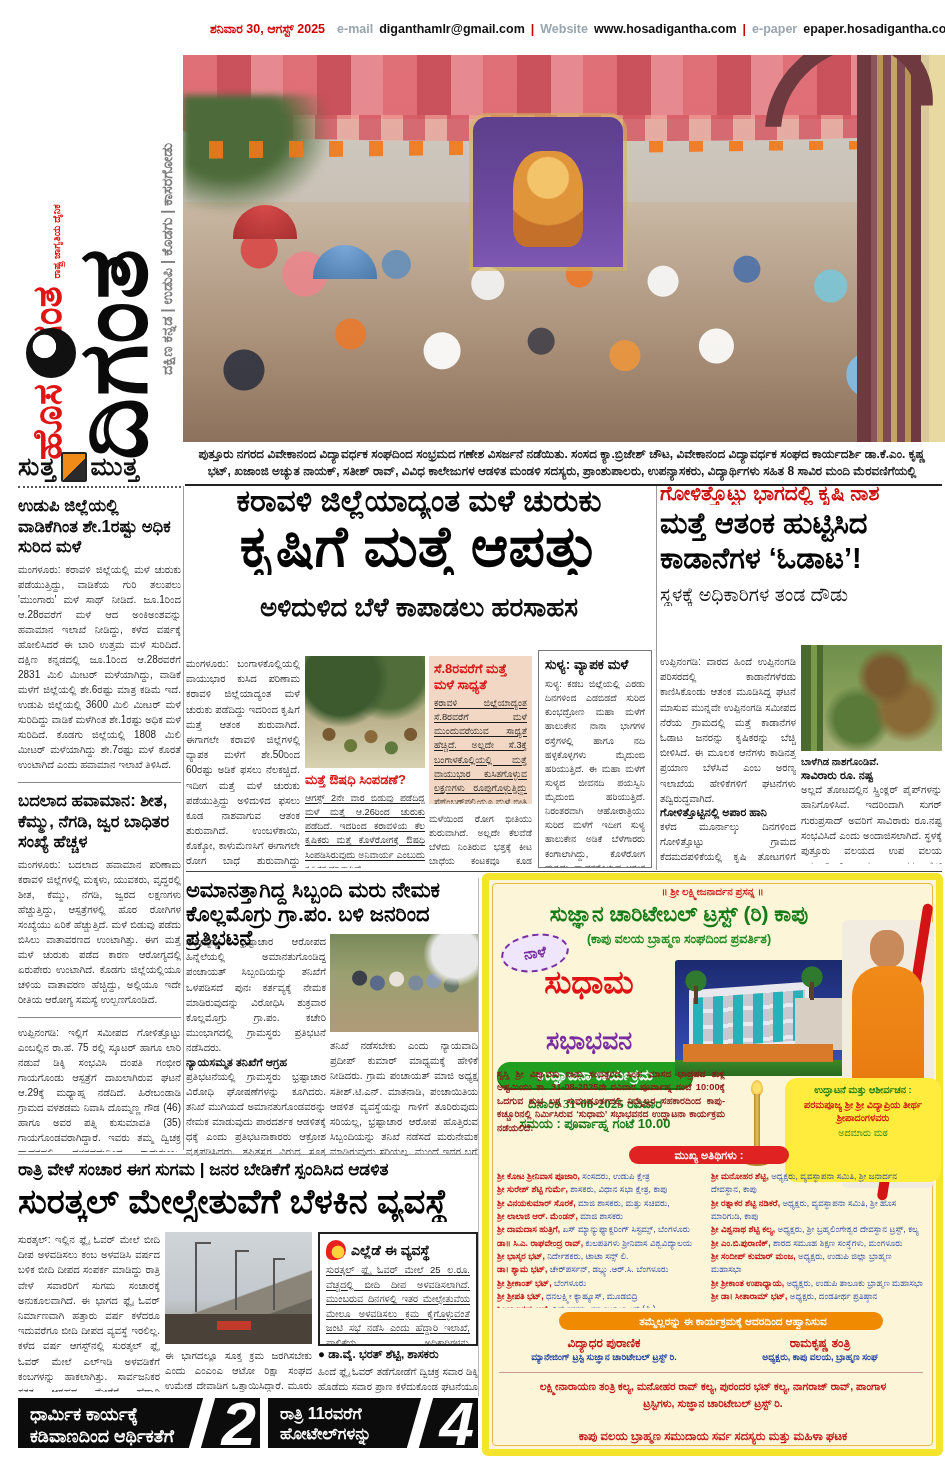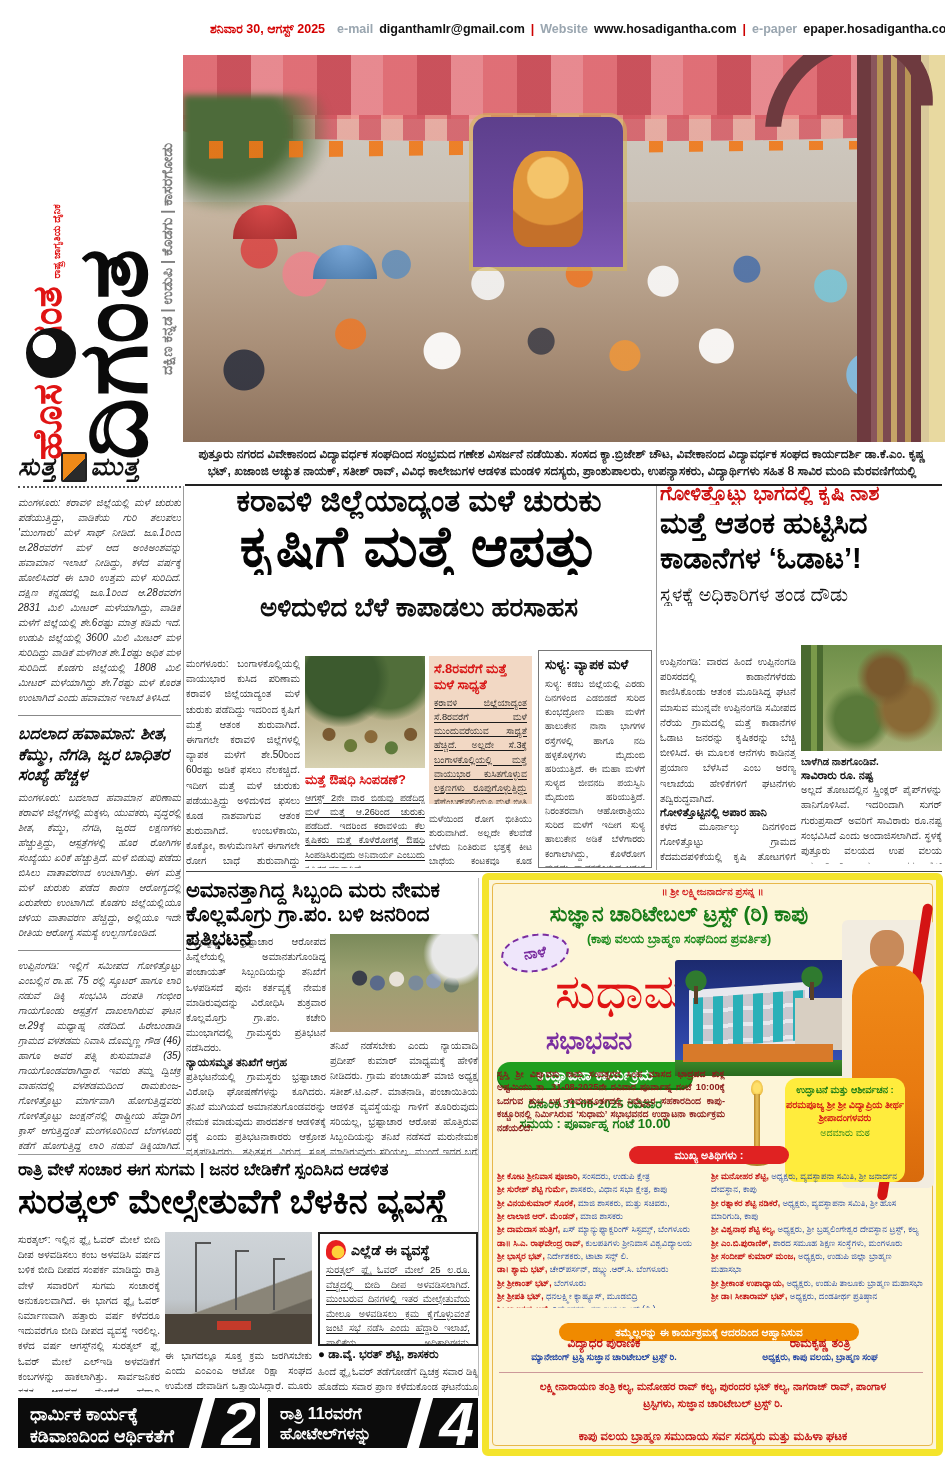--- a/index.html
+++ b/index.html
@@ -67,21 +67,21 @@
   .lp-gate-arch{position:absolute;right:20px;top:-30px;width:120px;height:150px;border:16px solid #6e3a3f;
      border-radius:50%;border-bottom-color:transparent;border-right-color:transparent;transform:rotate(45deg);}
   .lp-umbrella{position:absolute;width:64px;height:34px;border-radius:64px 64px 0 0;}
   
   #lead-caption{left:186px;top:446px;width:752px;height:36px;font-size:12px;font-weight:bold;color:#222;
      line-height:1.4;text-align:center;}
   
   .hrule{background:#444;height:1px;}
   .vrule{background:#9a9a9a;width:1px;}
   
-  #around{left:18px;top:452px;width:163px;height:700px;font-style:italic;}
+  #around{left:18px;top:452px;width:163px;height:700px;}
   #around-title{display:flex;align-items:center;gap:4px;border-bottom:2px dotted #555;padding-bottom:4px;}
   #around-title .t{font-size:25px;font-weight:900;color:#111;letter-spacing:1px;}
   .door-icon{width:22px;height:26px;background:linear-gradient(135deg,#f08a18 0 55%,#2a2a2a 56% 100%);
      border:2px solid #222;border-radius:2px;}
   .ar-article{border-bottom:1px solid #888;padding:7px 0 10px 0;}
   .ar-article:last-child{border-bottom:none;}
   .ar-h{font-size:16.5px;font-weight:900;line-height:1.25;color:#0c0c0c;margin-bottom:5px;}
   .ar-b{font-size:10px;line-height:1.5;color:#222;text-align:justify;}
   
   #c-kicker{left:186px;top:484px;width:466px;text-align:center;font-size:30px;font-weight:900;color:#0b0b0b;}
@@ -157,21 +157,21 @@
   #banner2 .txt{font-size:16px;padding-right:58px;}
   
   #ad{left:482px;top:873px;width:461px;height:583px;background:#fdf5d8;border:7px solid #f4e42c;
       box-sizing:border-box;border-radius:6px;}
   #ad .inner{position:absolute;left:3px;top:3px;right:3px;bottom:3px;border:1px solid #e8b84a;border-radius:4px;}
   .ad-invoc{position:absolute;left:0;top:6px;width:100%;text-align:center;font-size:10px;font-weight:bold;color:#d42222;}
   .ad-title{position:absolute;left:10px;top:22px;width:360px;text-align:center;font-size:21px;font-weight:900;color:#167a16;}
   .ad-sub{position:absolute;left:10px;top:52px;width:360px;text-align:center;font-size:12.5px;font-weight:bold;color:#1b8a1b;}
   .ad-badge{position:absolute;left:12px;top:54px;width:64px;height:34px;background:#efe6fb;border:2px dashed #7a2da0;
       border-radius:50%;display:flex;align-items:center;justify-content:center;font-size:15px;font-weight:900;color:#7a2da0;transform:rotate(-8deg);}
-  .ad-sudhama{position:absolute;left:0px;top:84px;width:200px;text-align:right;font-size:48px;font-weight:400;color:#e01414;}
+  .ad-sudhama{position:absolute;left:0px;top:84px;width:200px;text-align:center;font-size:32px;font-weight:700;color:#e01414;}
   .ad-sabha{position:absolute;left:0px;top:146px;width:200px;text-align:center;font-size:25px;font-weight:800;color:#7a2da0;}
   .ad-pill{position:absolute;left:8px;top:182px;width:196px;height:26px;background:#1f9e1f;color:#fff;border-radius:16px;
       display:flex;align-items:center;justify-content:center;font-size:15px;font-weight:900;box-shadow:0 2px 0 #0d6e0d;}
   .ad-date{position:absolute;left:0px;top:216px;width:212px;text-align:center;font-size:13px;font-weight:900;color:#167a16;font-family:Liberation Serif, serif;}
   .ad-time{position:absolute;left:0px;top:236px;width:212px;text-align:center;font-size:13px;font-weight:900;color:#167a16;}
   .ad-bldg{position:absolute;left:186px;top:80px;width:180px;height:116px;background:linear-gradient(180deg,#1c2a6e 0%,#2a3f9e 55%,#3a57b8 100%);border-radius:3px;}
   .ad-bldg .lawn{position:absolute;left:0;bottom:0;width:100%;height:16px;background:linear-gradient(180deg,#3a8a2a,#2a6a1e);}
   .ad-bldg .block{position:absolute;left:14px;top:26px;width:120px;height:62px;background:#e8e8ee;transform:skewY(-4deg);}
   .ad-bldg .block2{position:absolute;right:8px;top:38px;width:52px;height:52px;background:#d8cfc2;}
   .ad-bldg .win{position:absolute;left:18px;top:34px;width:112px;height:50px;transform:skewY(-4deg);
@@ -183,34 +183,34 @@
   .ad-swami{position:absolute;right:2px;top:40px;width:92px;height:268px;background:#f2ece0;border-radius:6px;}
   .ad-swami .head{position:absolute;left:28px;top:10px;width:34px;height:38px;border-radius:45%;background:#c88a5a;}
   .ad-swami .robe{position:absolute;left:10px;top:46px;width:72px;height:216px;border-radius:30px 30px 8px 8px;
       background:linear-gradient(180deg,#f08a18 0%,#e87a10 60%,#d86a0c 100%);}
   .ad-swami .staff{position:absolute;left:58px;top:-18px;width:10px;height:300px;background:#d41414;transform:rotate(9deg);border-radius:5px;}
   .ad-intro{position:absolute;left:8px;top:188px;width:228px;height:84px;font-size:9.3px;line-height:1.45;color:#8b1a1a;text-align:justify;font-weight:bold;}
   .ad-lamp{position:absolute;left:244px;top:200px;width:48px;height:96px;}
   .ad-lamp .flame{position:absolute;left:18px;top:0;width:12px;height:16px;border-radius:50% 50% 50% 50%/60% 60% 40% 40%;background:radial-gradient(#ffe06a 0 40%,#d89a20 100%);}
   .ad-lamp .stem{position:absolute;left:21px;top:14px;width:6px;height:60px;background:linear-gradient(90deg,#b8862a,#e8c05a,#b8862a);}
   .ad-lamp .base{position:absolute;left:8px;top:72px;width:32px;height:14px;border-radius:50%;background:linear-gradient(180deg,#e8c05a,#a87a22);}
-  .ad-bless{position:absolute;left:296px;top:198px;width:120px;height:104px;background:#ffec3d;border-radius:12px;
+  .ad-bless{position:absolute;left:296px;top:198px;width:156px;height:104px;background:#ffec3d;border-radius:12px;
       padding:6px 0;box-sizing:border-box;text-align:center;}
   .ad-bless .l1{font-size:9.5px;font-weight:900;color:#167a16;}
   .ad-bless .l2{font-size:9.5px;font-weight:900;color:#d41414;margin-top:2px;line-height:1.4;}
   .ad-bless .l3{font-size:9.5px;font-weight:400;color:#167a16;margin-top:2px;}
   .ad-guesthead{position:absolute;left:140px;top:266px;width:160px;height:18px;background:#e02222;color:#fff;border-radius:10px;
       display:flex;align-items:center;justify-content:center;font-size:11px;font-weight:900;}
   .ad-guests{position:absolute;top:290px;font-size:8.6px;line-height:1.55;}
   #ad-guests-left{left:8px;width:208px;height:138px;}
   #ad-guests-right{left:222px;width:212px;height:138px;}
   .g-name{color:#c41414;font-weight:900;}
   .g-role{color:#1a3fa0;}
-  .ad-invite{position:absolute;left:70px;top:443px;width:300px;height:18px;background:#f08a00;color:#fff;border-radius:10px;
-      display:flex;align-items:center;justify-content:center;font-size:10.5px;font-weight:900;}
+  .ad-invite{position:absolute;left:70px;top:432px;width:300px;height:18px;background:#f08a00;color:#fff;border-radius:10px;
+      display:flex;align-items:center;justify-content:center;font-size:10.5px;font-weight:900;padding-left:24px;}
   .ad-sign{position:absolute;top:456px;width:210px;text-align:center;}
   .ad-sign .n{font-size:12px;font-weight:900;color:#c41414;}
   .ad-sign .r{font-size:9px;color:#1a3fa0;font-weight:bold;margin-top:2px;}
   #ad-sign1{left:10px;} #ad-sign2{left:226px;}
   .ad-rule{position:absolute;left:10px;top:492px;width:424px;height:1px;background:#c99;}
   .ad-trustees{position:absolute;left:6px;top:498px;width:436px;text-align:center;font-size:10.5px;font-weight:900;color:#c41414;line-height:1.6;}
   .ad-trustees .alt{color:#1a3fa0;}
   .ad-footer{position:absolute;left:6px;top:550px;width:436px;text-align:center;font-size:11.5px;font-weight:900;color:#c41414;}
 </style>
 </head>
@@ -257,20 +257,21 @@
 <div class="abs hrule" style="left:185px;top:484px;width:757px;height:2px;background:#222;" actable="false"></div>
 
 <div id="around" class="abs clip">
   <div id="around-title">
     <span class="t">ಸುತ್ತ</span>
     <span class="door-icon"></span>
     <span class="t">ಮುತ್ತ</span>
   </div>
   <div>
       <div class="ar-article">
+      <div class="ar-h">ಉಡುಪಿ ಜಿಲ್ಲೆಯಲ್ಲಿ ವಾಡಿಕೆಗಿಂತ ಶೇ.1ರಷ್ಟು ಅಧಿಕ ಸುರಿದ ಮಳೆ</div>
       <div class="ar-b">ಮಂಗಳೂರು: ಕರಾವಳಿ ಜಿಲ್ಲೆಯಲ್ಲಿ ಮಳೆ ಚುರುಕು ಪಡೆಯುತ್ತಿದ್ದು, ವಾಡಿಕೆಯ ಗುರಿ ತಲುಪಲು 'ಮುಂಗಾರು' ಮಳೆ ಸಾಥ್ ನೀಡಿದೆ. ಜೂ.1ರಿಂದ ಆ.28ರವರೆಗೆ ಮಳೆ ಆದ ಅಂಕಿಅಂಶವನ್ನು ಹವಾಮಾನ ಇಲಾಖೆ ನೀಡಿದ್ದು, ಕಳೆದ ವರ್ಷಕ್ಕೆ ಹೋಲಿಸಿದರೆ ಈ ಬಾರಿ ಉತ್ತಮ ಮಳೆ ಸುರಿದಿದೆ. ದಕ್ಷಿಣ ಕನ್ನಡದಲ್ಲಿ ಜೂ.1ರಿಂದ ಆ.28ರವರೆಗೆ 2831 ಮಿಲಿ ಮೀಟರ್ ಮಳೆಯಾಗಿದ್ದು, ವಾಡಿಕೆ ಮಳೆಗೆ ಜಿಲ್ಲೆಯಲ್ಲಿ ಶೇ.6ರಷ್ಟು ಮಾತ್ರ ಕಡಿಮೆ ಇದೆ. ಉಡುಪಿ ಜಿಲ್ಲೆಯಲ್ಲಿ 3600 ಮಿಲಿ ಮೀಟರ್ ಮಳೆ ಸುರಿದಿದ್ದು ವಾಡಿಕೆ ಮಳೆಗಿಂತ ಶೇ.1ರಷ್ಟು ಅಧಿಕ ಮಳೆ ಸುರಿದಿದೆ. ಕೊಡಗು ಜಿಲ್ಲೆಯಲ್ಲಿ 1808 ಮಿಲಿ ಮೀಟರ್ ಮಳೆಯಾಗಿದ್ದು ಶೇ.7ರಷ್ಟು ಮಳೆ ಕೊರತೆ ಉಂಟಾಗಿದೆ ಎಂದು ಹವಾಮಾನ ಇಲಾಖೆ ತಿಳಿಸಿದೆ.</div>
     </div>
       <div class="ar-article">
       <div class="ar-h">ಬದಲಾದ ಹವಾಮಾನ: ಶೀತ, ಕೆಮ್ಮು, ನೆಗಡಿ, ಜ್ವರ ಬಾಧಿತರ ಸಂಖ್ಯೆ ಹೆಚ್ಚಳ</div>
       <div class="ar-b">ಮಂಗಳೂರು: ಬದಲಾದ ಹವಾಮಾನ ಪರಿಣಾಮ ಕರಾವಳಿ ಜಿಲ್ಲೆಗಳಲ್ಲಿ ಮಕ್ಕಳು, ಯುವಕರು, ವೃದ್ಧರಲ್ಲಿ ಶೀತ, ಕೆಮ್ಮು, ನೆಗಡಿ, ಜ್ವರದ ಲಕ್ಷಣಗಳು ಹೆಚ್ಚುತ್ತಿದ್ದು, ಆಸ್ಪತ್ರೆಗಳಲ್ಲಿ ಹೊರ ರೋಗಿಗಳ ಸಂಖ್ಯೆಯು ಏರಿಕೆ ಹೆಚ್ಚುತ್ತಿದೆ. ಮಳೆ ಬಿಡುವು ಪಡೆದು ಬಿಸಿಲು ವಾತಾವರಣದ ಉಂಟಾಗಿತ್ತು. ಈಗ ಮತ್ತೆ ಮಳೆ ಚುರುಕು ಪಡೆದ ಕಾರಣ ಆರೋಗ್ಯದಲ್ಲಿ ಏರುಪೇರು ಉಂಟಾಗಿದೆ. ಕೊಡಗು ಜಿಲ್ಲೆಯಲ್ಲಿಯೂ ಚಳಿಯ ವಾತಾವರಣ ಹೆಚ್ಚಿದ್ದು, ಅಲ್ಲಿಯೂ ಇದೇ ರೀತಿಯ ಆರೋಗ್ಯ ಸಮಸ್ಯೆ ಉಲ್ಬಣಗೊಂಡಿದೆ.</div>
     </div>
       <div class="ar-article">
       <div class="ar-b">ಉಪ್ಪಿನಂಗಡಿ: ಇಲ್ಲಿಗೆ ಸಮೀಪದ ಗೋಳಿತ್ತೊಟ್ಟು ಎಂಬಲ್ಲಿನ ರಾ.ಹೆ. 75 ರಲ್ಲಿ ಸ್ಕೂಟರ್ ಹಾಗೂ ಲಾರಿ ನಡುವೆ ಡಿಕ್ಕಿ ಸಂಭವಿಸಿ ದಂಪತಿ ಗಂಭೀರ ಗಾಯಗೊಂಡು ಆಸ್ಪತ್ರೆಗೆ ದಾಖಲಾಗಿರುವ ಘಟನೆ ಆ.29ಕ್ಕೆ ಮಧ್ಯಾಹ್ನ ನಡೆದಿದೆ. ಹಿರೇಬಂಡಾಡಿ ಗ್ರಾಮದ ವಳಶಡಮ ನಿವಾಸಿ ದೊಮ್ಮಣ್ಣ ಗೌಡ (46) ಹಾಗೂ ಅವರ ಪತ್ನಿ ಕುಸುಮಾವತಿ (35) ಗಾಯಗೊಂಡವರಾಗಿದ್ದಾರೆ. ಇವರು ತಮ್ಮ ದ್ವಿಚಕ್ರ ವಾಹನದಲ್ಲಿ ವಳಶಡಮದಿಂದ ರಾಮಕುಂಜ-ಗೋಳಿತ್ತೊಟ್ಟು ಮಾರ್ಗವಾಗಿ ಹೋಗುತ್ತಿದ್ದವರು ಗೋಳಿತ್ತೊಟ್ಟು ಜಂಕ್ಷನ್‌ನಲ್ಲಿ ರಾಷ್ಟ್ರೀಯ ಹೆದ್ದಾರಿಗೆ ಕ್ರಾಸ್ ಆಗುತ್ತಿದ್ದಂತೆ ಮಂಗಳೂರಿನಿಂದ ಬೆಂಗಳೂರು ಕಡೆಗೆ ಹೋಗುತ್ತಿದ್ದ ಲಾರಿ ನಡುವೆ ಡಿಕ್ಕಿಯಾಗಿದೆ. ಗಾಯಾಳುಗಳನ್ನು ಮಂಗಳೂರಿನ ಖಾಸಗಿ ಆಸ್ಪತ್ರೆಗೆ ದಾಖಲಿಸಲಾಗಿದೆ ಎಂದು ತಿಳಿದು ಬಂದಿದೆ.</div>
     </div>
     </div>

